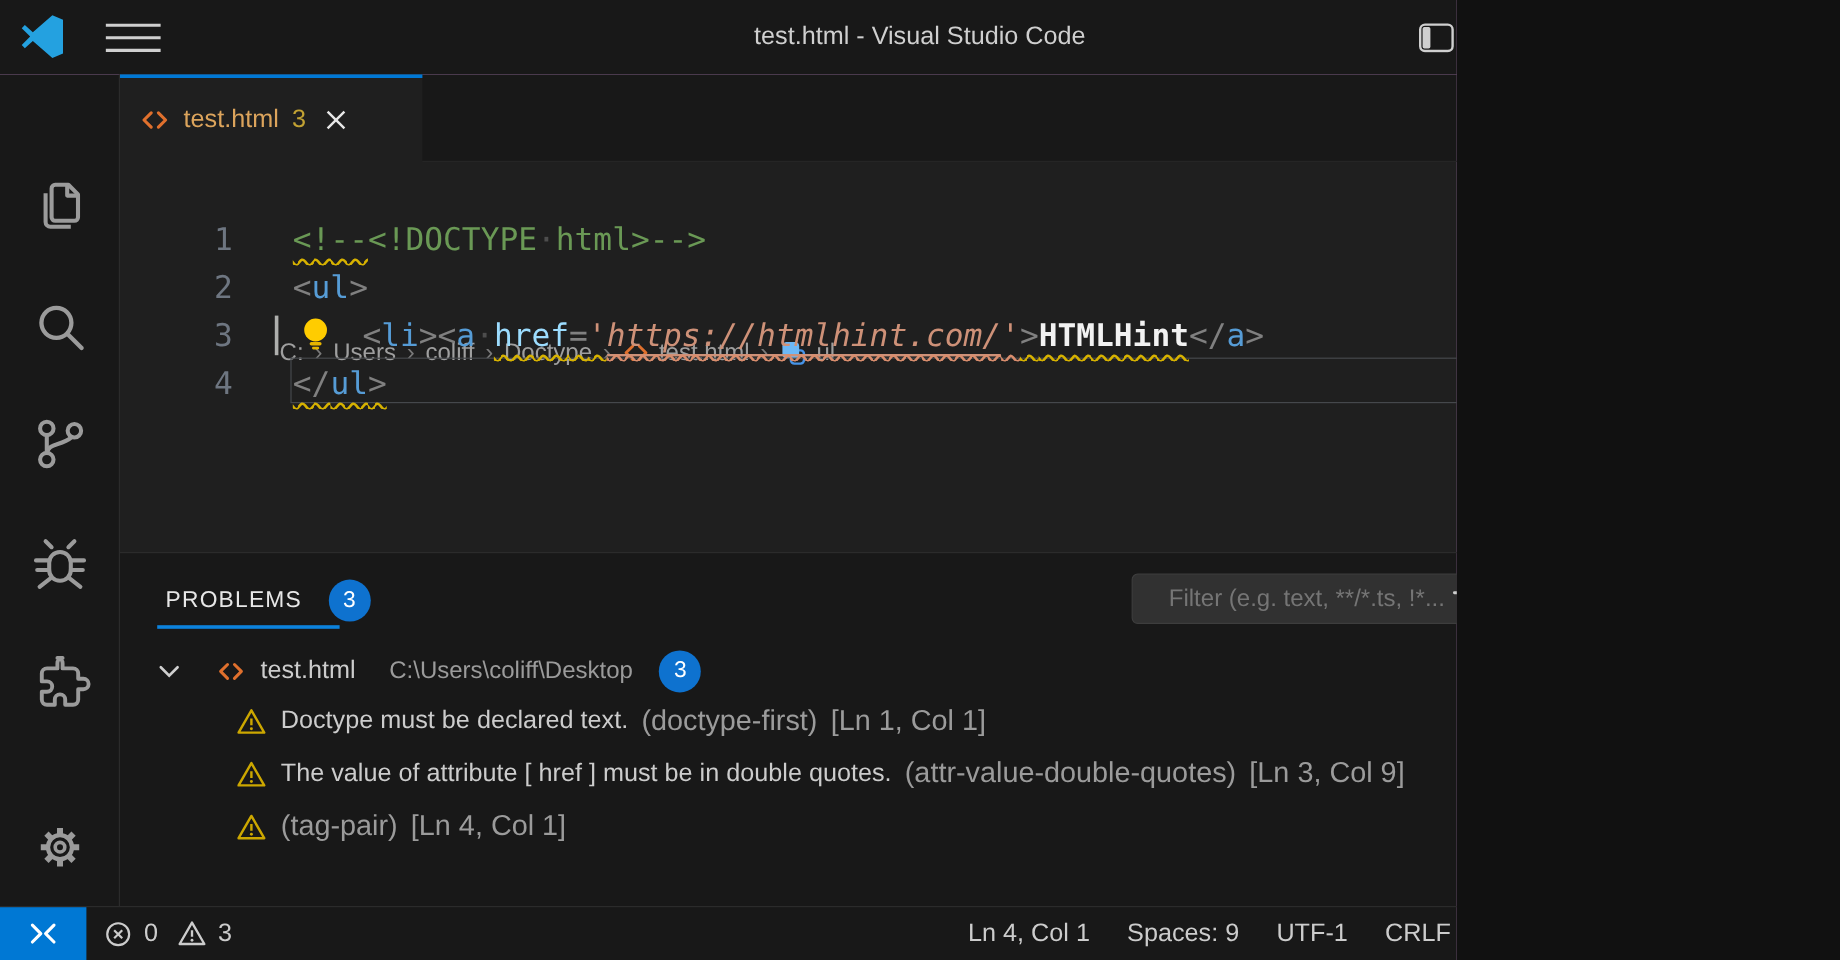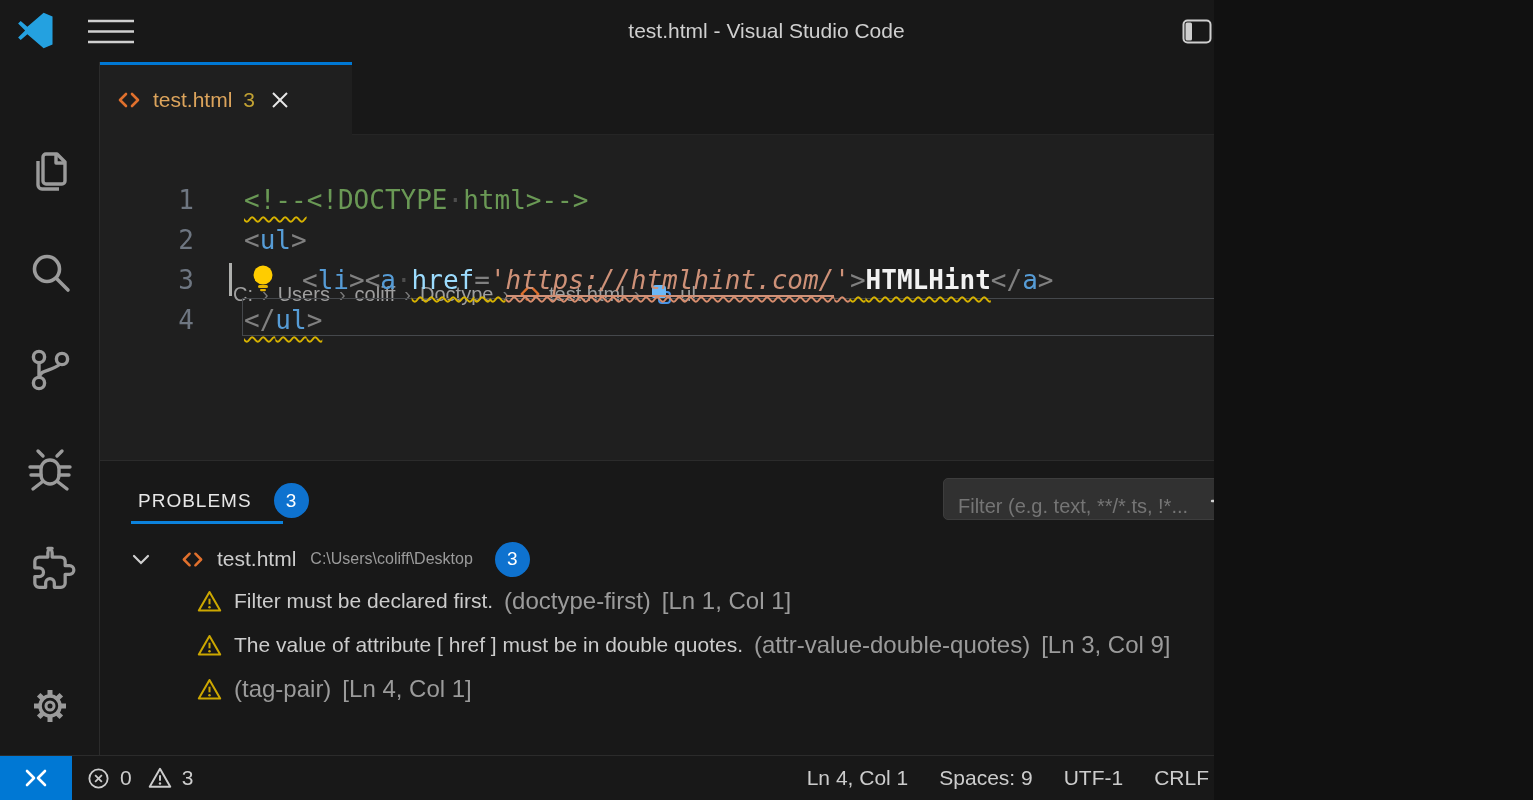--- a/index.html
+++ b/index.html
@@ -60,27 +60,27 @@
   .overview{position:absolute;left:1404px;top:0;width:29px;height:325px;}
 
   
   .panel{position:absolute;left:100px;top:460px;width:1433px;height:295px;background:#181818;border-top:1px solid #2b2b2b;box-sizing:border-box;}
   .panel-tab{position:absolute;left:38px;top:22px;display:flex;align-items:center;gap:22px;}
   .panel-tab-label{font-size:19px;letter-spacing:1px;color:#e7e7e7;}
   .panel-tab-underline{position:absolute;left:31px;top:60px;width:152px;height:2.5px;background:#0c82dc;}
   .badge{min-width:35px;height:35px;border-radius:50%;background:#0e72cf;color:#ffffff;font-size:19px;
          display:flex;align-items:center;justify-content:center;box-sizing:border-box;}
   .filter-box{position:absolute;left:843px;top:17px;width:300px;height:42px;background:#313131;
-              border:1px solid #3d3d3d;border-radius:5px;display:flex;align-items:flex-end;box-sizing:border-box;padding:0 8px 0 12px;}
+              border:1px solid #3d3d3d;border-radius:5px;display:flex;align-items:center;box-sizing:border-box;padding:0 8px 0 28px;}
   .filter-box input{flex:1;background:transparent;border:none;outline:none;color:#9a9a9a;
                     font-family:"Liberation Sans",sans-serif;font-size:20px;min-width:0;}
   .panel-icons{position:absolute;right:28px;top:17px;display:flex;align-items:center;gap:27px;}
   .file-row{position:absolute;left:0px;top:78px;width:1433px;height:40px;display:flex;align-items:center;gap:12px;padding-left:28px;box-sizing:border-box;}
   .file-name{font-size:21px;color:#cccccc;}
-  .file-path{font-size:16px;color:#9b9b9b;margin-left:2px;margin-right:10px;}
+  .file-path{font-size:20px;color:#9b9b9b;margin-left:16px;margin-right:10px;}
   #problem-rows{position:absolute;left:0;top:118px;width:1433px;}
   .problem-row{height:44px;display:flex;align-items:center;gap:11px;padding-left:96px;box-sizing:border-box;}
   .p-msg{font-size:21px;color:#cccccc;}
   .p-rule,.p-loc{font-size:24px;color:#9b9b9b;}
 
   
   .statusbar{position:absolute;left:0;top:755px;width:1533px;height:45px;background:#181818;border-top:1px solid #2b2b2b;box-sizing:border-box;font-size:21px;}
   .remote{position:absolute;left:0;top:0;width:72px;height:44px;background:#0078d4;display:flex;align-items:center;justify-content:center;}
   .sb-left{position:absolute;left:86px;top:0;height:44px;display:flex;align-items:center;gap:9px;}
   .sb-right{position:absolute;right:16px;top:0;height:44px;display:flex;align-items:center;gap:31px;}
@@ -383,21 +383,21 @@
       <span class="badge">3</span>
     </div>
 
     <div id="problem-rows">
         <div class="problem-row">
           <svg width="27" height="27" viewBox="0 0 24 24">
             <path d="M12 3.5 L21.5 20 H2.5 Z" fill="none" stroke="#cca700" stroke-width="1.8" stroke-linejoin="round"></path>
             <line x1="12" y1="9.5" x2="12" y2="14.5" stroke="#cca700" stroke-width="1.8"></line>
             <circle cx="12" cy="17.1" r="1.1" fill="#cca700"></circle>
           </svg>
-          <span class="p-msg">Filter must be declared first.</span>
+          <span class="p-msg">Doctype must be declared text.</span>
           <span class="p-rule">(doctype-first)</span>
           <span class="p-loc">[Ln 1, Col 1]</span>
         </div>
         <div class="problem-row">
           <svg width="27" height="27" viewBox="0 0 24 24">
             <path d="M12 3.5 L21.5 20 H2.5 Z" fill="none" stroke="#cca700" stroke-width="1.8" stroke-linejoin="round"></path>
             <line x1="12" y1="9.5" x2="12" y2="14.5" stroke="#cca700" stroke-width="1.8"></line>
             <circle cx="12" cy="17.1" r="1.1" fill="#cca700"></circle>
           </svg>
           <span class="p-msg">The value of attribute [ href ] must be in double quotes.</span>

